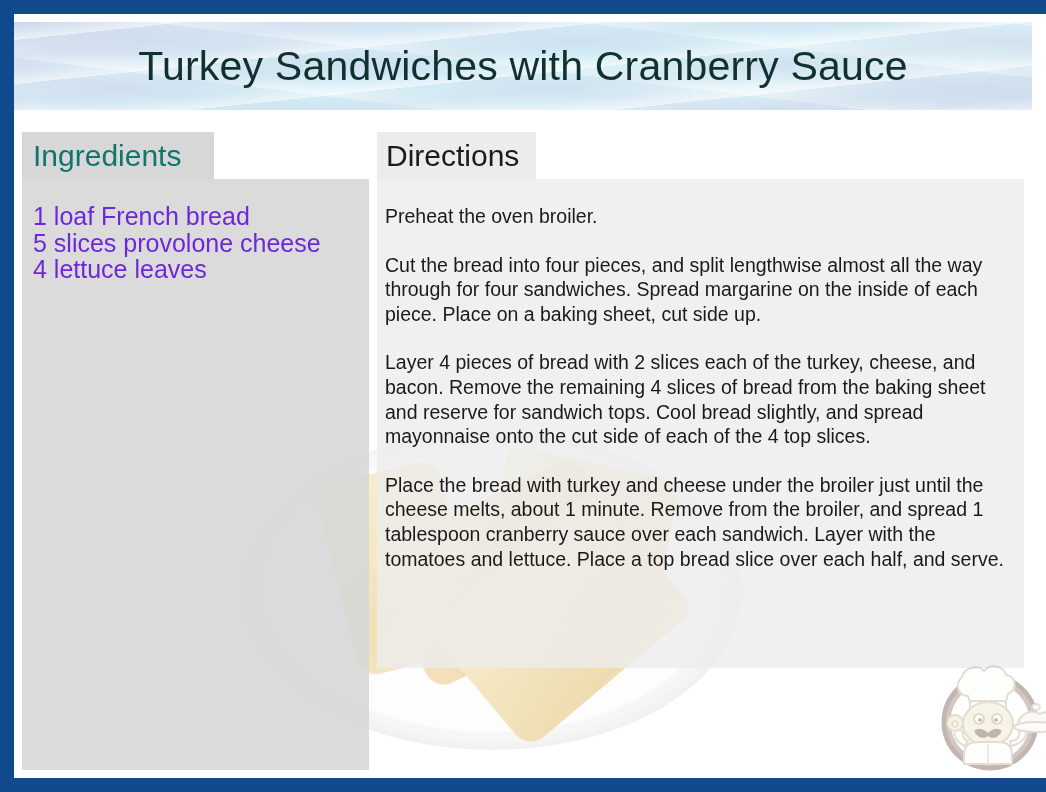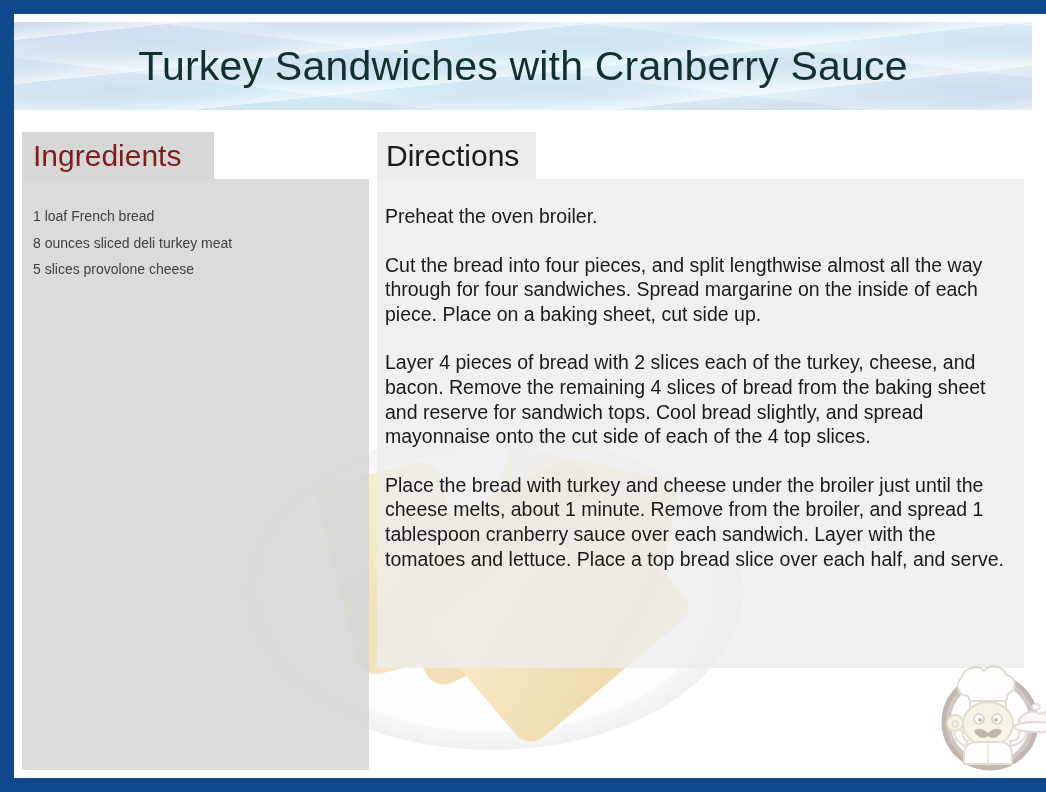--- a/index.html
+++ b/index.html
@@ -167,37 +167,37 @@
     left: 8px;
     top: 118px;
     width: 192px;
     height: 47px;
     background: #d7d7d7;
     display: flex;
     align-items: center;
   }
   #ingredients-heading {
     font-size: 30px;
-    color: #7f1d1d;
+    color: #0f766e;
     padding-left: 11px;
     line-height: 1;
   }
   #ingredients-panel {
     position: absolute;
     left: 8px;
     top: 165px;
     width: 347px;
     height: 591px;
     background: rgba(214,214,214,0.88);
   }
   #ingredients-list {
     padding: 24px 12px 0 11px;
-    font-size: 14px;
+    font-size: 25px;
     line-height: 26.6px;
-    color: #404040;
+    color: #6d28d9;
   }
   #ingredients-list .ing-item {
     white-space: normal;
   }
 
   #directions-tab {
     position: absolute;
     left: 363px;
     top: 118px;
     width: 159px;
@@ -263,22 +263,22 @@
       <div class="toast t3"></div>
       <div id="photo-fade"></div>
     </div>
 
     <div id="ingredients-tab">
       <div id="ingredients-heading">Ingredients</div>
     </div>
     <div id="ingredients-panel">
       <div id="ingredients-list">
           <div class="ing-item">1 loaf French bread</div>
-          <div class="ing-item">8 ounces sliced deli turkey meat</div>
           <div class="ing-item">5 slices provolone cheese</div>
+          <div class="ing-item">4 lettuce leaves</div>
         </div>
     </div>
 
     <div id="directions-tab">
       <div id="directions-heading">Directions</div>
     </div>
     <div id="directions-panel">
       <div id="directions-body">
           <div class="step">Preheat the oven broiler.</div>
           <div class="step">Cut the bread into four pieces, and split lengthwise almost all the way through for four sandwiches. Spread margarine on the inside of each piece. Place on a baking sheet, cut side up.</div>

